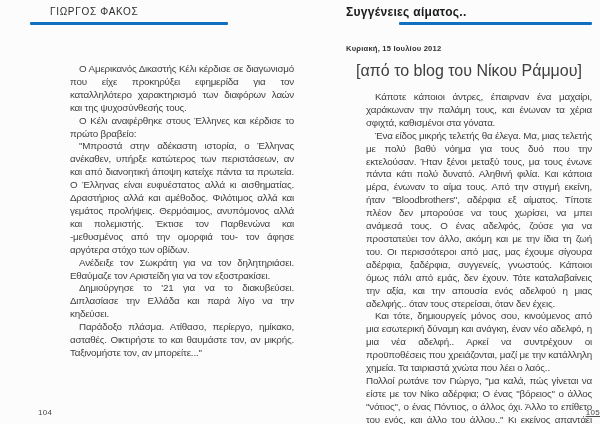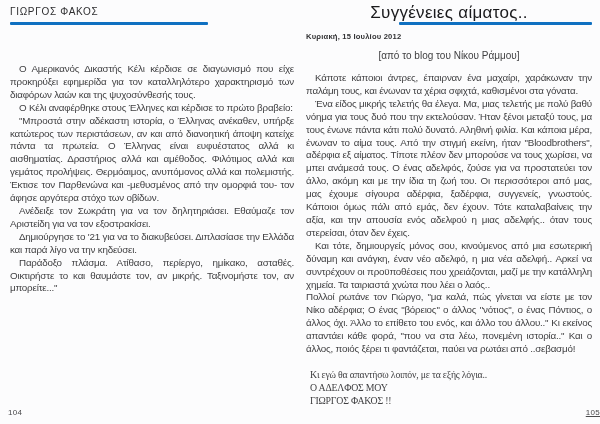--- a/index.html
+++ b/index.html
@@ -1,20 +1,20 @@
 <!DOCTYPE html>
 <html lang="el" style="--accent: #0f70c1; --text: #3f3f41; --bg: #fcfcfd;"><head>
 <meta charset="utf-8">
 <style>
   :root{
     --accent:#0f70c1;
     --text:#3f3f41;
     --bg:#fcfcfd;
   }
-  *{box-sizing:border-box;}
+  *{box-sizing:border-box;padding-left:20px;}
   html,body{margin:0;padding:0;}
   body{
     width:600px;height:424px;
     background:var(--bg);
     font-family:"Liberation Sans","DejaVu Sans",sans-serif;
     color:var(--text);
     overflow:hidden;
   }
   .spread{position:relative;width:600px;height:424px;}
 
@@ -31,46 +31,46 @@
     font-size:9.8px;line-height:12.9px;letter-spacing:-0.2px;
     text-align:justify;color:var(--text);
   }
   .body-text p{margin:0;text-indent:9px;}
   .body-text p.no-indent{text-indent:0;}
   .body-text p.gap-before{margin-top:38px;}
 
   
   .page-right{position:absolute;left:306px;top:6px;width:286px;}
   .header-right{
-    font-size:17px;font-weight:normal;text-align:center;
+    font-size:12px;font-weight:bold;text-align:left;
     color:#1a1a1c;letter-spacing:0.3px;line-height:13px;
   }
   .rule-right{width:193px;margin-left:auto;margin-top:3px;}
   .date-line{
     font-size:7.6px;font-weight:bold;color:#323234;
-    margin-top:7px;letter-spacing:0.2px;
+    margin-top:19px;letter-spacing:0.2px;
   }
   .byline{
-    font-size:10px;text-align:center;color:#404042;
+    font-size:16px;text-align:center;color:#404042;
     margin-top:9px;
   }
   .page-right .body-text{margin-top:11px;}
   .closing{
     margin-top:12px;
     font-size:9.8px;line-height:13px;letter-spacing:-0.2px;
     padding-left:4px;
   }
   .closing div{margin:0;font-family:Liberation Serif, serif;}
 
   
   .pagenum{
     position:absolute;bottom:7px;
     font-size:8px;color:#4a4a4c;letter-spacing:0.3px;
   }
-  .pagenum-left{left:8px;}
+  .pagenum-left{left:18px;}
   .pagenum-right{right:0;text-decoration:underline;}
 </style>
 </head>
 <body>
 
 <div class="spread">
 
   <div class="page-left">
     <div class="header-left">ΓΙΩΡΓΟΣ ΦΑΚΟΣ</div>
     <div class="rule rule-left"></div>

